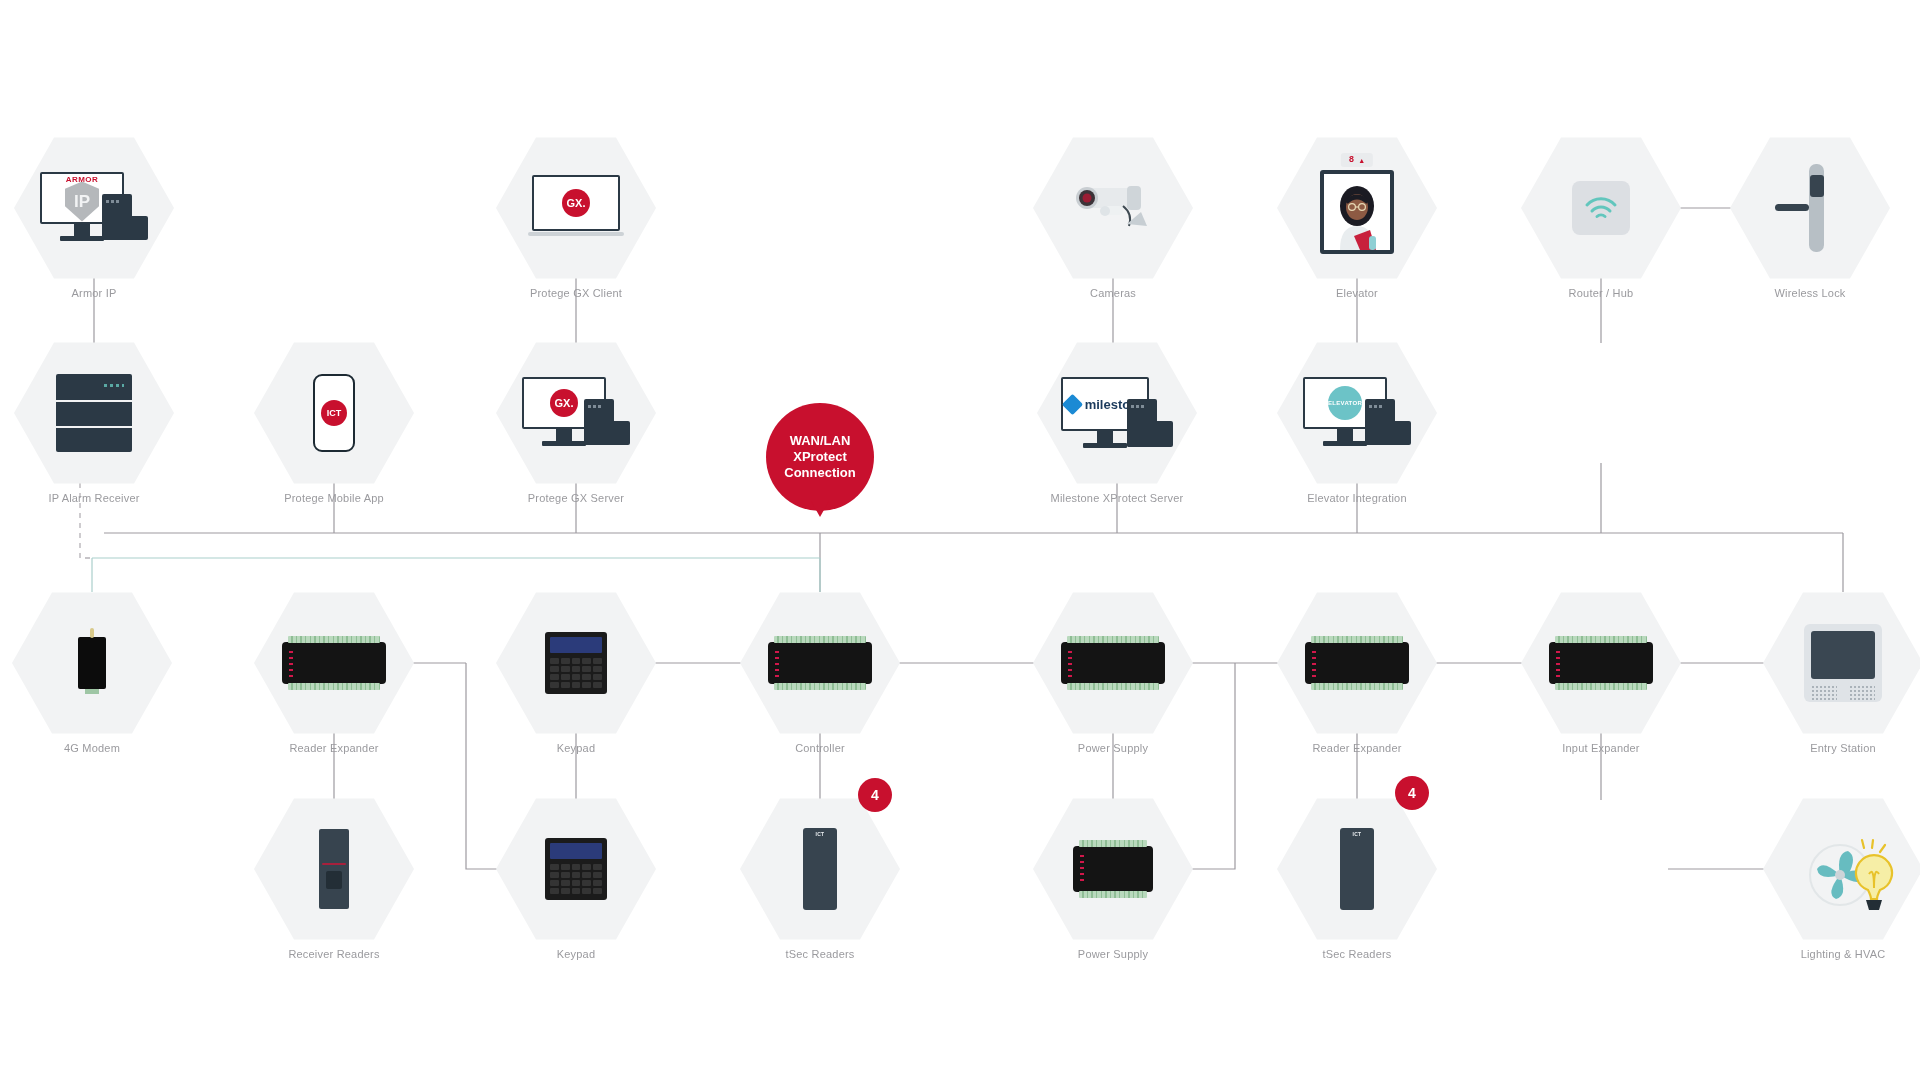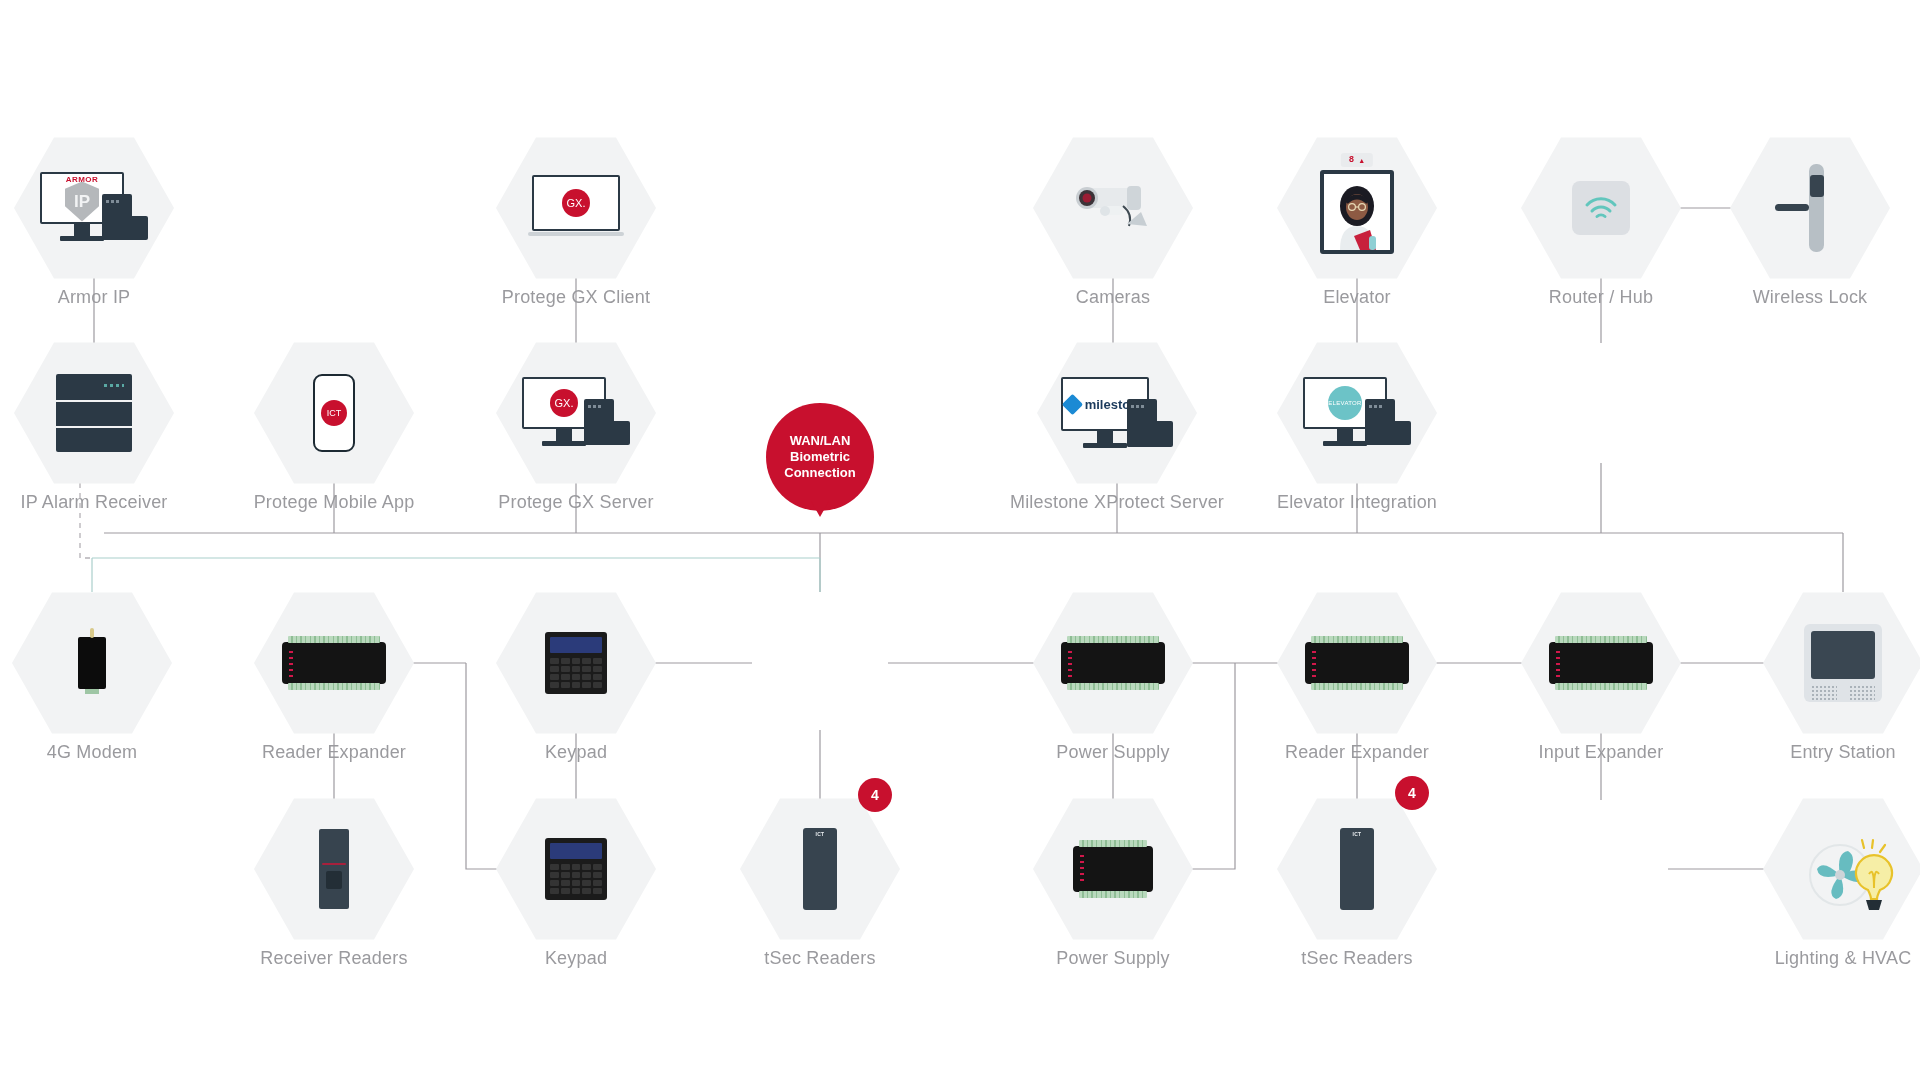--- a/index.html
+++ b/index.html
@@ -28,21 +28,21 @@
   }
   .glyph {
     position:absolute; inset:0;
     display:flex; align-items:center; justify-content:center;
   }
   .caption {
     position:absolute;
     left:50%; transform:translateX(-50%);
     top:154px;
     white-space:nowrap;
-    font-size:18px;
+    font-size:11px;
     color:#9a9a9e;
     letter-spacing:.2px;
     font-family:"Liberation Sans", sans-serif;
   }
 
   
   .badge {
     position:absolute;
     width:34px; height:34px; border-radius:50%;
     background:#c8102e;
@@ -84,21 +84,21 @@
   .stand-neck { background:#2b3945; }
   .stand-base { background:#2b3945; border-radius:1px; }
   .tower { background:#2b3945; border-radius:2px; position:relative; }
   .tower::after{
     content:""; position:absolute; left:4px; top:6px;
     width:14px; height:2.5px;
     background:repeating-linear-gradient(90deg,#7f8c97 0 3px,transparent 3px 5px);
   }
   .chip-circle {
     border-radius:50%; display:flex; align-items:center; justify-content:center;
-    color:#fff; font-weight:400;
+    color:#fff; font-weight:700;
   }
   .board {
     position:relative; background:#141414; border-radius:4px;
   }
   .board .term {
     position:absolute; left:6px; right:6px; height:7px;
     background:repeating-linear-gradient(90deg,#b9d9bd 0 3.2px,#8fbd95 3.2px 4.6px);
     border-radius:1px;
   }
   .board .term.t { top:-6px; }
@@ -215,21 +215,21 @@
 
     <g fill="none" stroke="#b4b1b6" stroke-width="1.3" stroke-dasharray="5 5">
       <polyline points="80,463 80,558 92,558"></polyline>
     </g>
   </svg>
 
   <div class="pin" style="left:820px; top:457px;">
     <div class="pin-circle">
       <div>
         <div>WAN/LAN</div>
-        <div>Biometric</div>
+        <div>XProtect</div>
         <div>Connection</div>
       </div>
     </div>
     <div class="pin-tail"></div>
   </div>
 
   <div class="node" style="left:94px; top:208px;">
     <div class="hex"></div>
     <div class="glyph">
       <div class="mon" style="width:108px;height:72px;position:relative;">
@@ -458,20 +458,31 @@
             <i></i>
             <i></i>
             <i></i>
             <i></i>
         </div>
       </div>
     </div>
     <div class="caption">Keypad</div>
   </div>
 
+  <div class="node" style="left:820px; top:663px;">
+    <div class="hex"></div>
+    <div class="glyph">
+      <div class="board" style="width:104px;height:42px;">
+        <span class="term t"></span>
+          <span class="term b"></span>
+          <span class="leds"></span>
+      </div>
+    </div>
+    <div class="caption">Controller</div>
+  </div>
 
   <div class="node" style="left:1113px; top:663px;">
     <div class="hex"></div>
     <div class="glyph">
       <div class="board" style="width:104px;height:42px;">
         <span class="term t"></span>
           <span class="term b"></span>
           <span class="leds"></span>
       </div>
     </div>

